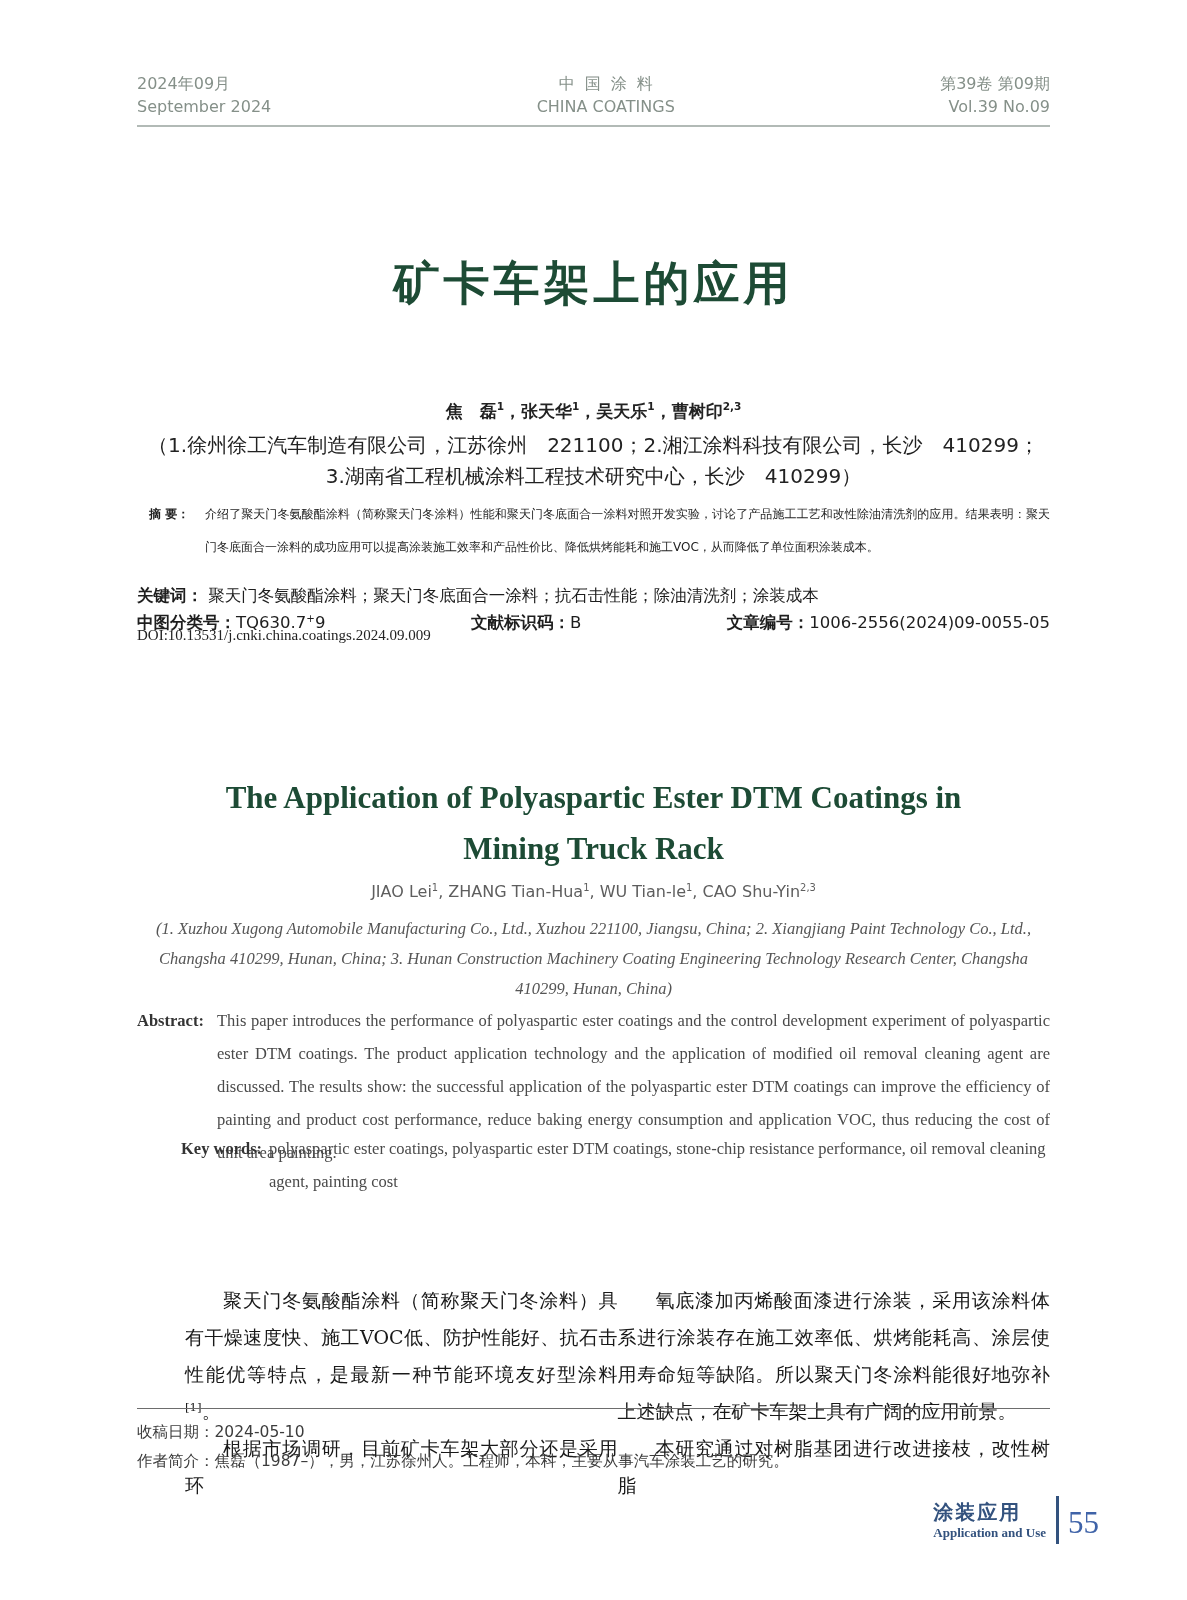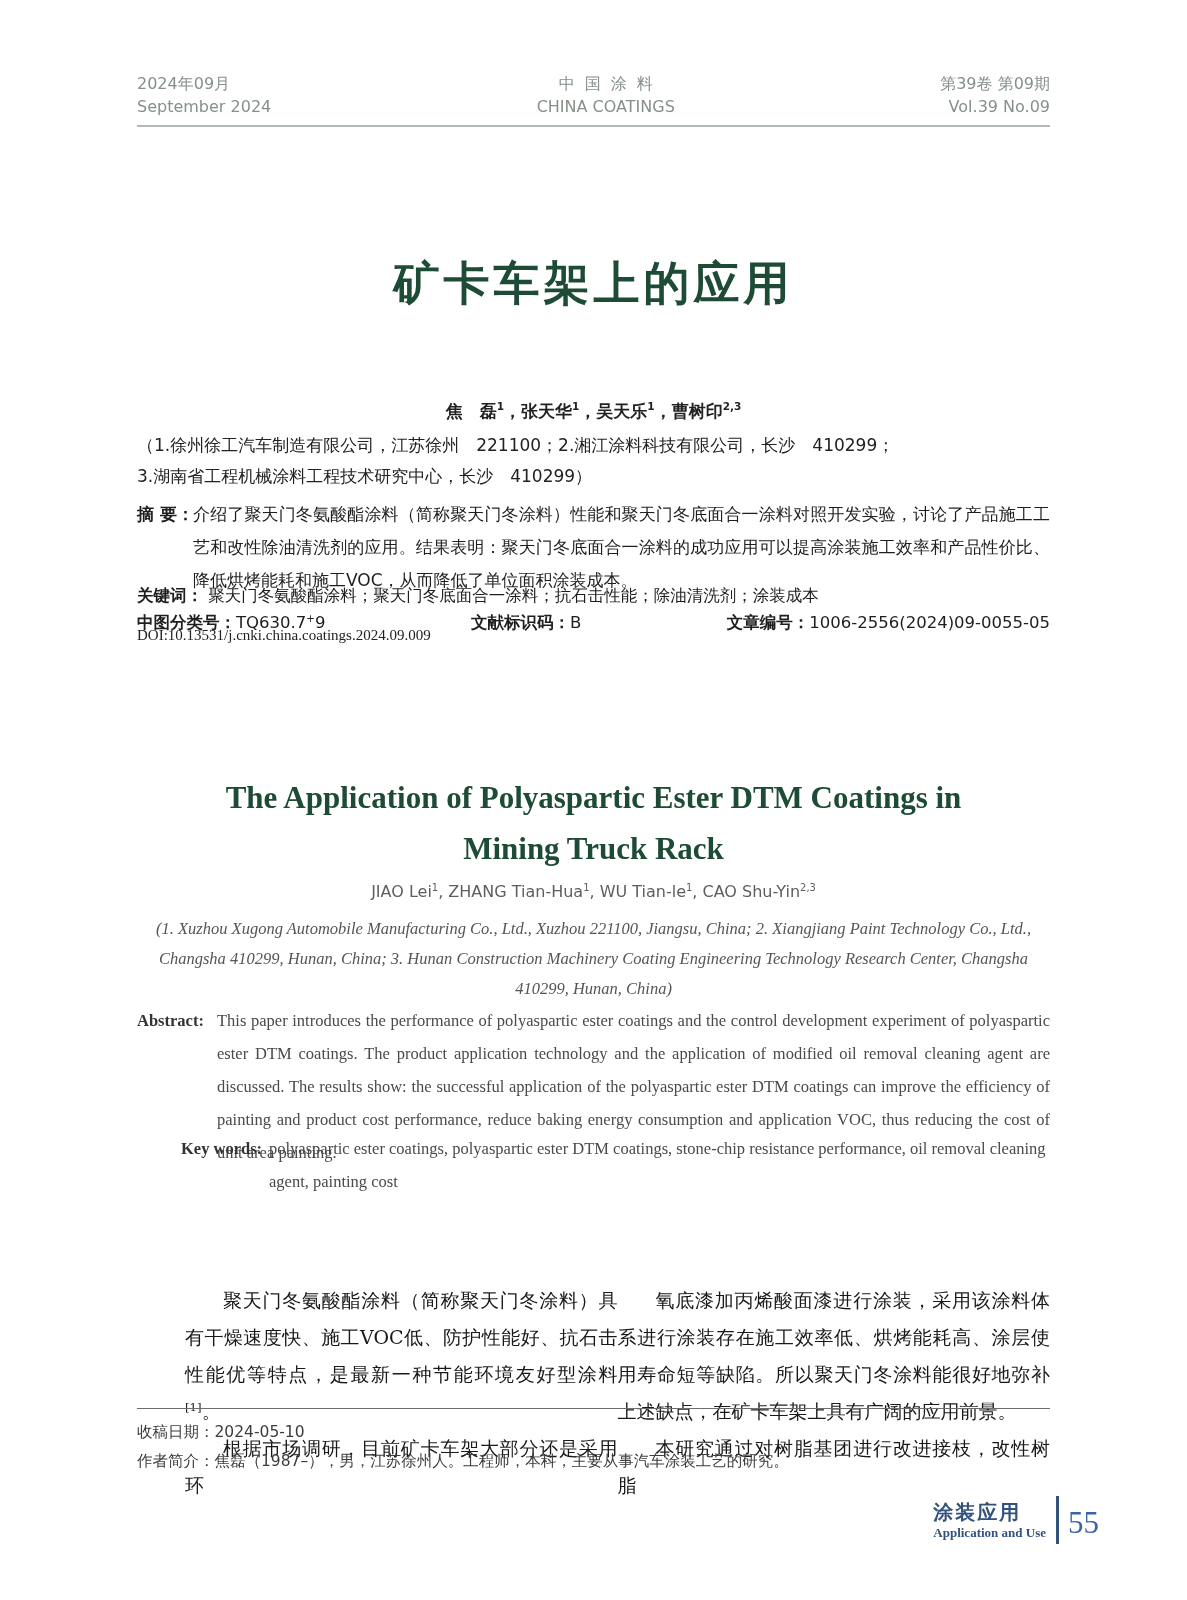--- a/index.html
+++ b/index.html
@@ -19,25 +19,25 @@
   .hc-center{text-align:center;}
   .hc-right{text-align:right;}
   .hdr-zh-center{letter-spacing:10px;margin-right:-10px;}
 
   
   .title-zh{top:250px;text-align:center;color:#1d4b35;font-weight:bold;
     font-size:46px;line-height:66px;letter-spacing:4px;}
   .authors-zh{top:400px;text-align:center;font-size:17px;color:#222;font-weight:600;}
   .authors-zh sup,{font-size:11px;}
   sup{font-size:0.62em;vertical-align:super;line-height:0;}
-  .affil-zh{top:430px;font-size:17px;line-height:31px;color:#222;}
+  .affil-zh{top:430px;text-align:center;font-size:20px;line-height:31px;color:#222;}
 
   
-  .abstract-zh{top:498px;position:absolute;font-size:17px;line-height:33px;
-    text-align:justify;padding-left:56px;color:#1e1e1e;}
+  .abstract-zh{top:498px;position:absolute;font-size:12px;line-height:33px;
+    text-align:justify;padding-left:56px;color:#1e1e1e;margin-left:12px;}
   .hang-label{position:absolute;left:0;top:0;font-weight:bold;white-space:nowrap;}
   .keywords-zh{top:585px;font-size:16.5px;color:#1e1e1e;}
   .keywords-zh .kw-label{font-weight:bold;}
   .clc-row{top:612px;display:flex;justify-content:space-between;font-size:16.5px;color:#1e1e1e;}
   .clc-row .lbl{font-weight:bold;}
   .doi-line{top:603px;font-size:15px;font-family:"Liberation Serif",serif;color:#222;margin-top:24px;}
 
   
   .title-en{top:772px;text-align:center;color:#1d4b35;font-weight:bold;
     font-family:"Liberation Serif",serif;font-size:31px;line-height:51px;}

